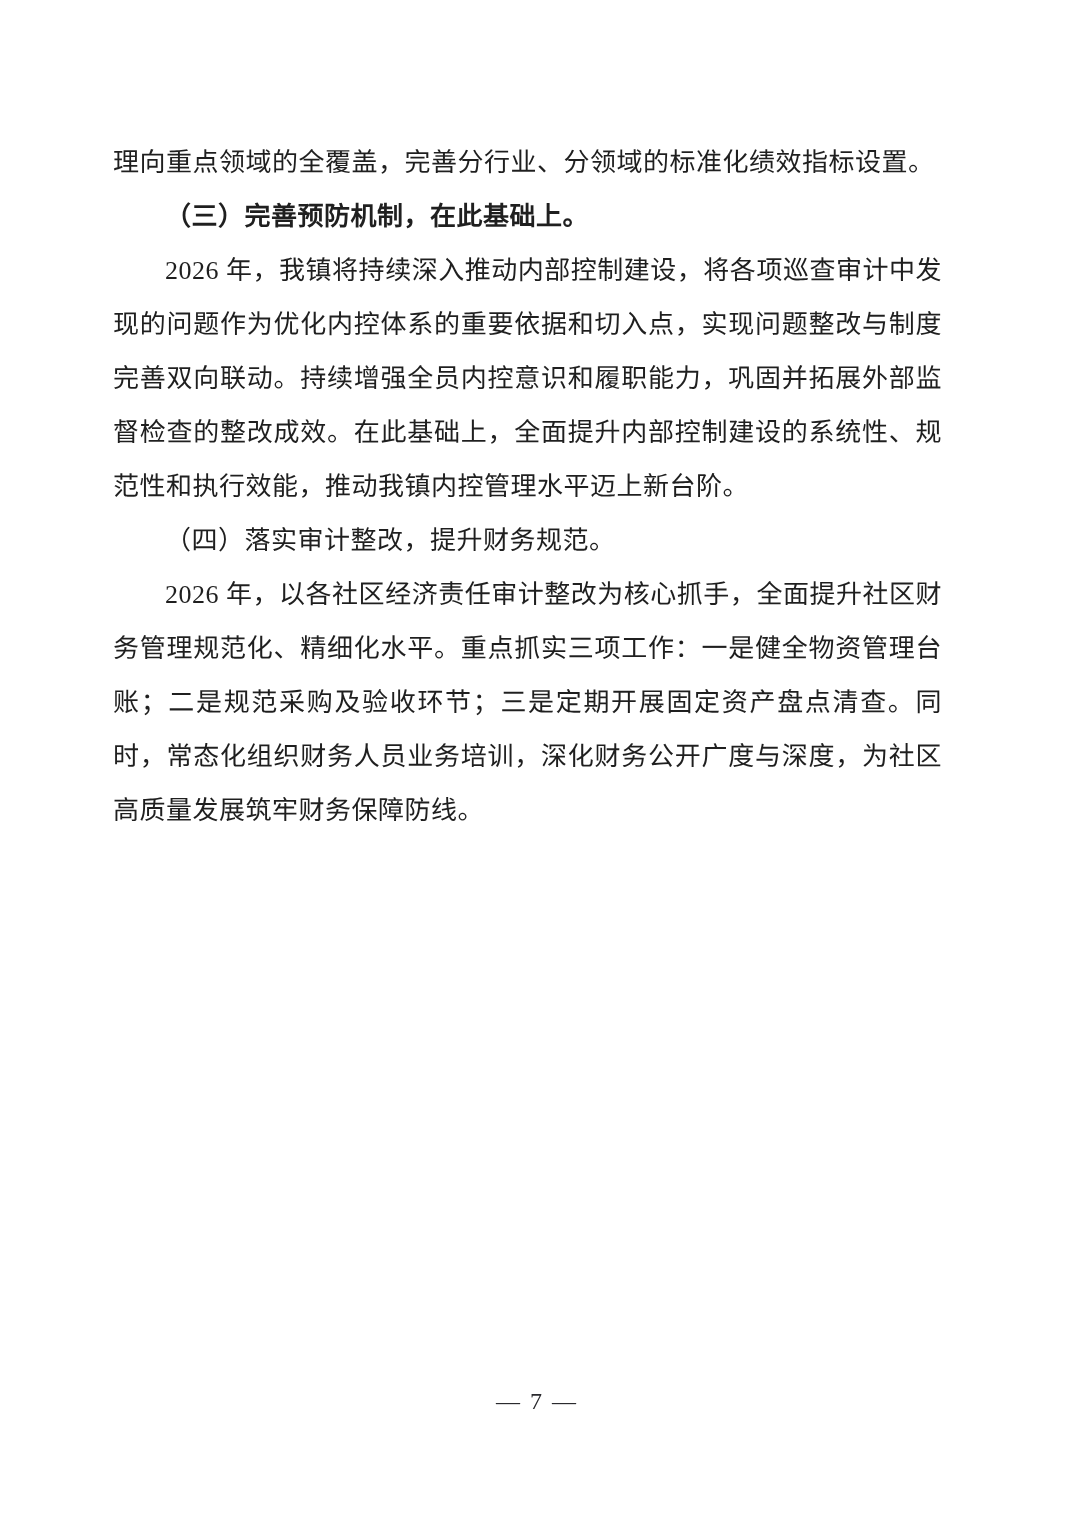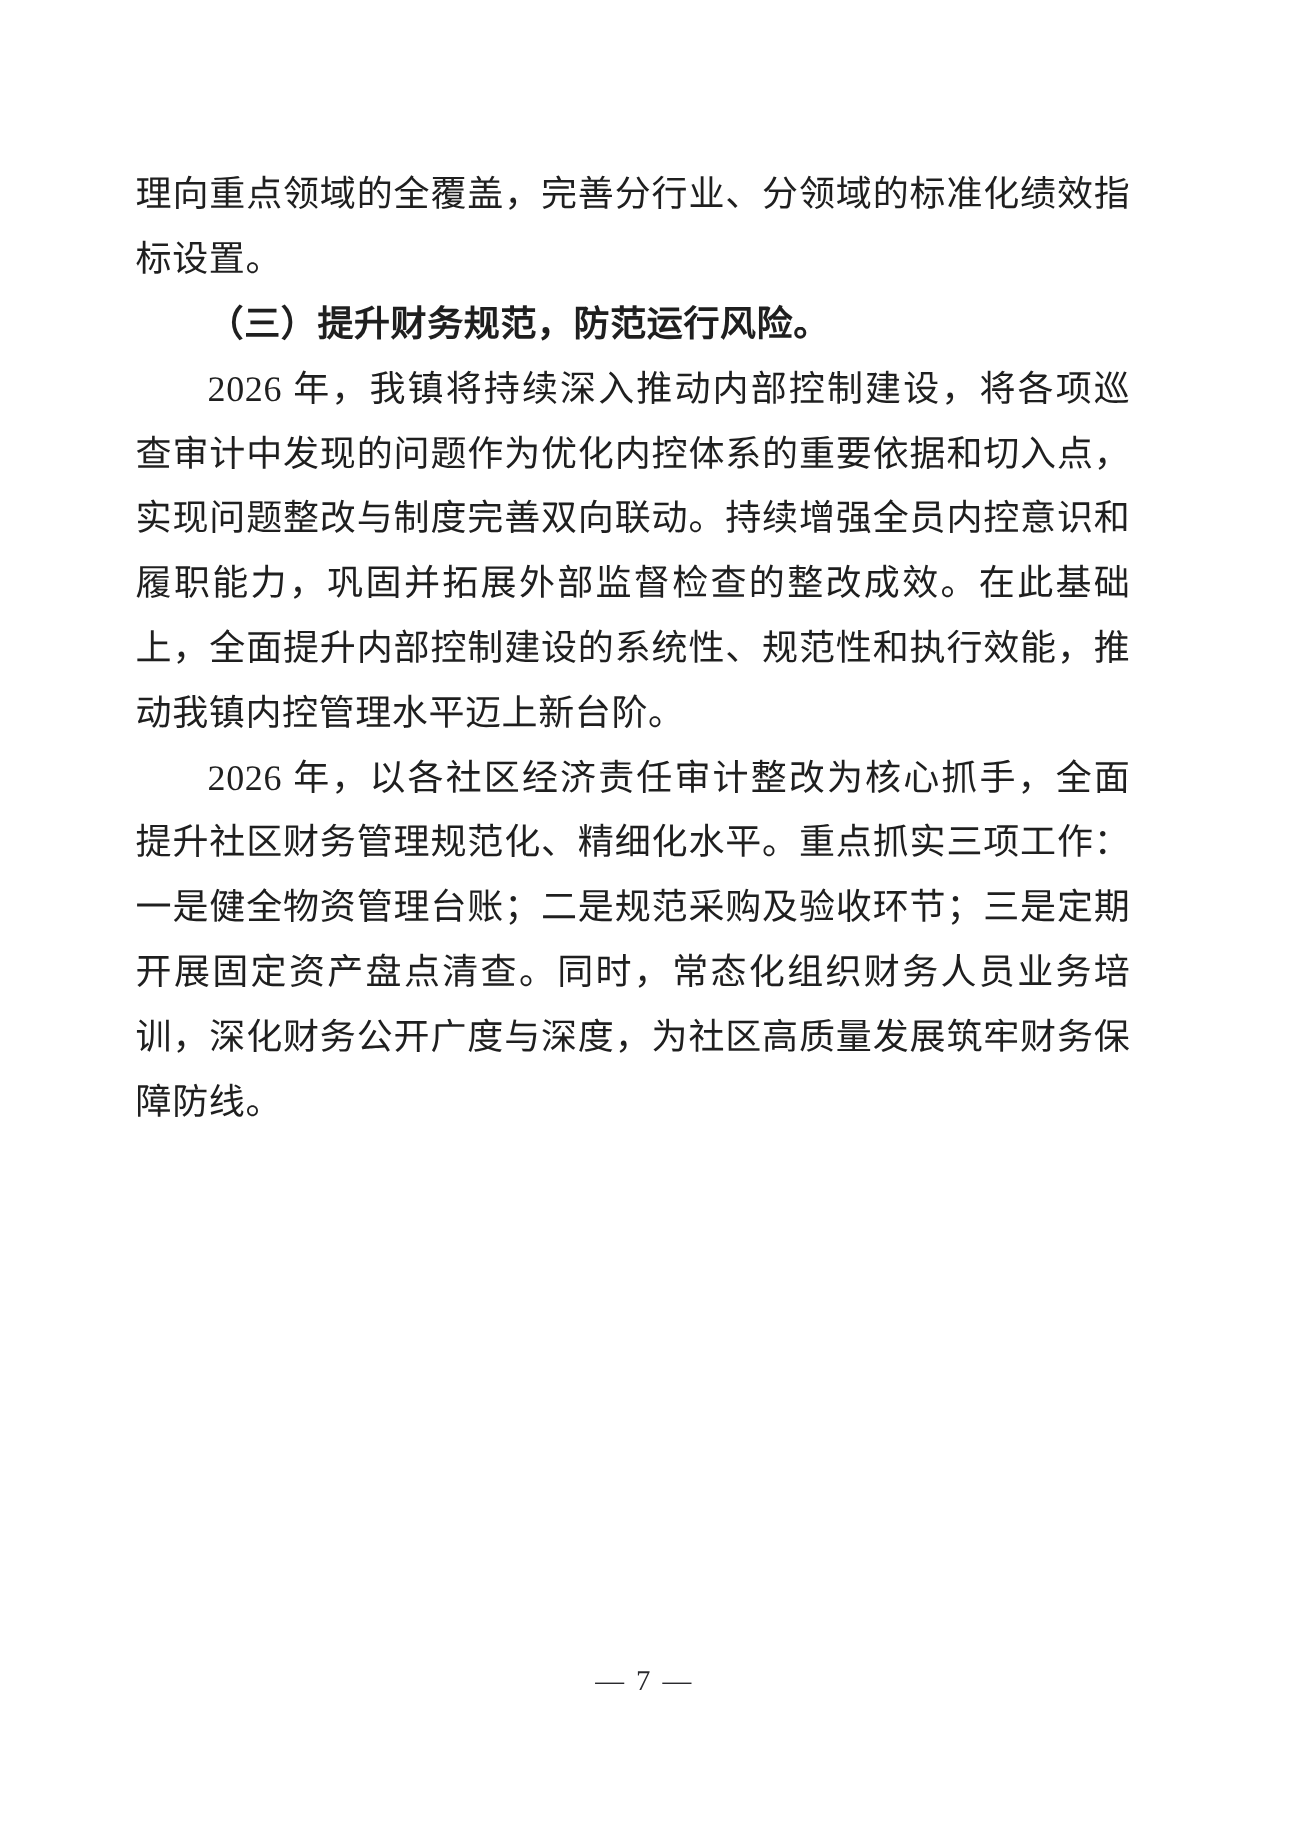--- a/index.html
+++ b/index.html
@@ -16,21 +16,21 @@
     overflow: hidden;
     font-family: "Liberation Serif", "DejaVu Serif", serif;
   }
 
   .doc-body {
     position: absolute;
     left: 113px;
     top: 136px;
     width: 829px;
     color: #1f1f1f;
-    font-size: 30px;
+    font-size: 26px;
     line-height: 54px;
     text-align: justify;
     text-justify: inter-character;
     letter-spacing: 0.5px;
   }
 
   .doc-body p {
     margin: 0;
   }
 
@@ -58,24 +58,25 @@
   }
 </style>
 </head>
 <body>
 
 <div class="page">
 
   <div class="doc-body">
     <p class="para">理向重点领域的全覆盖，完善分行业、分领域的标准化绩效指标设置。</p>
 
-    <p class="para para-indent para-bold">（三）提升财务规范，防范运行风险。</p>
+    <p class="para para-indent para-bold">（三）完善预防机制，在此基础上。</p>
 
     <p class="para para-indent">2026 年，我镇将持续深入推动内部控制建设，将各项巡查审计中发现的问题作为优化内控体系的重要依据和切入点，实现问题整改与制度完善双向联动。持续增强全员内控意识和履职能力，巩固并拓展外部监督检查的整改成效。在此基础上，全面提升内部控制建设的系统性、规范性和执行效能，推动我镇内控管理水平迈上新台阶。</p>
 
+    <p class="para para-indent">（四）落实审计整改，提升财务规范。</p>
 
     <p class="para para-indent">2026 年，以各社区经济责任审计整改为核心抓手，全面提升社区财务管理规范化、精细化水平。重点抓实三项工作：一是健全物资管理台账；二是规范采购及验收环节；三是定期开展固定资产盘点清查。同时，常态化组织财务人员业务培训，深化财务公开广度与深度，为社区高质量发展筑牢财务保障防线。</p>
 
   </div>
 
   <div class="page-footer">
     <span class="page-number">— 7 —</span>
   </div>
 
 </div>

